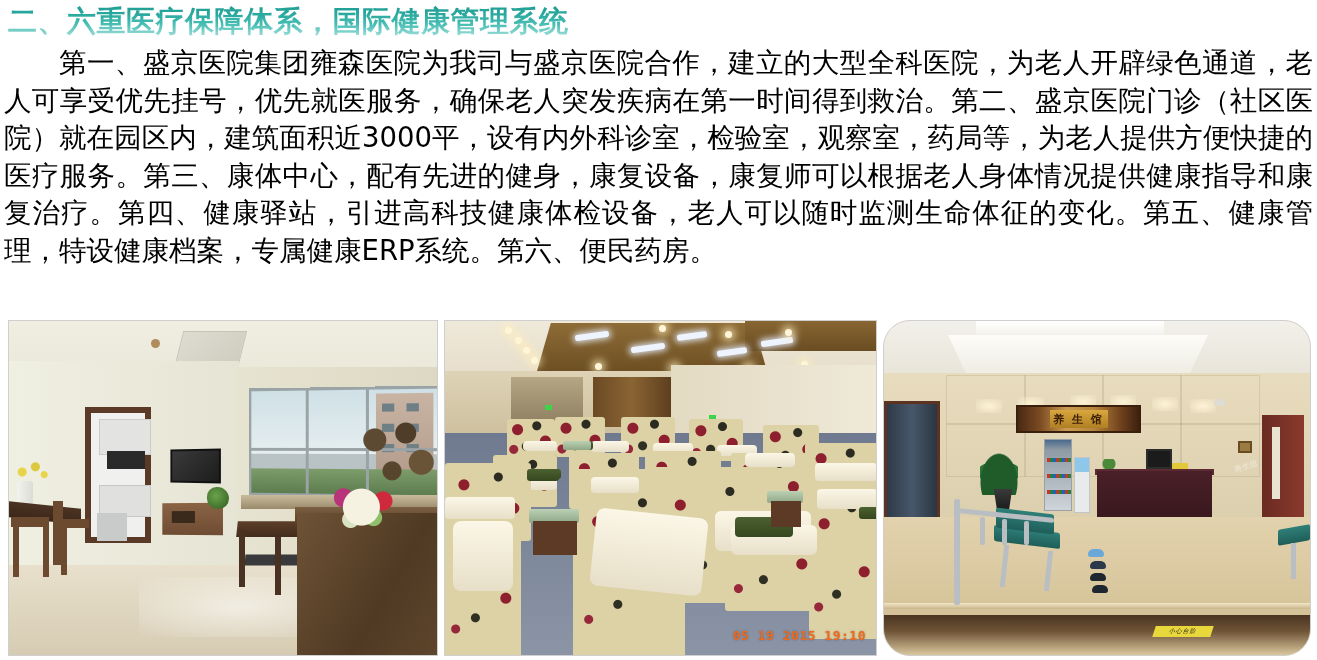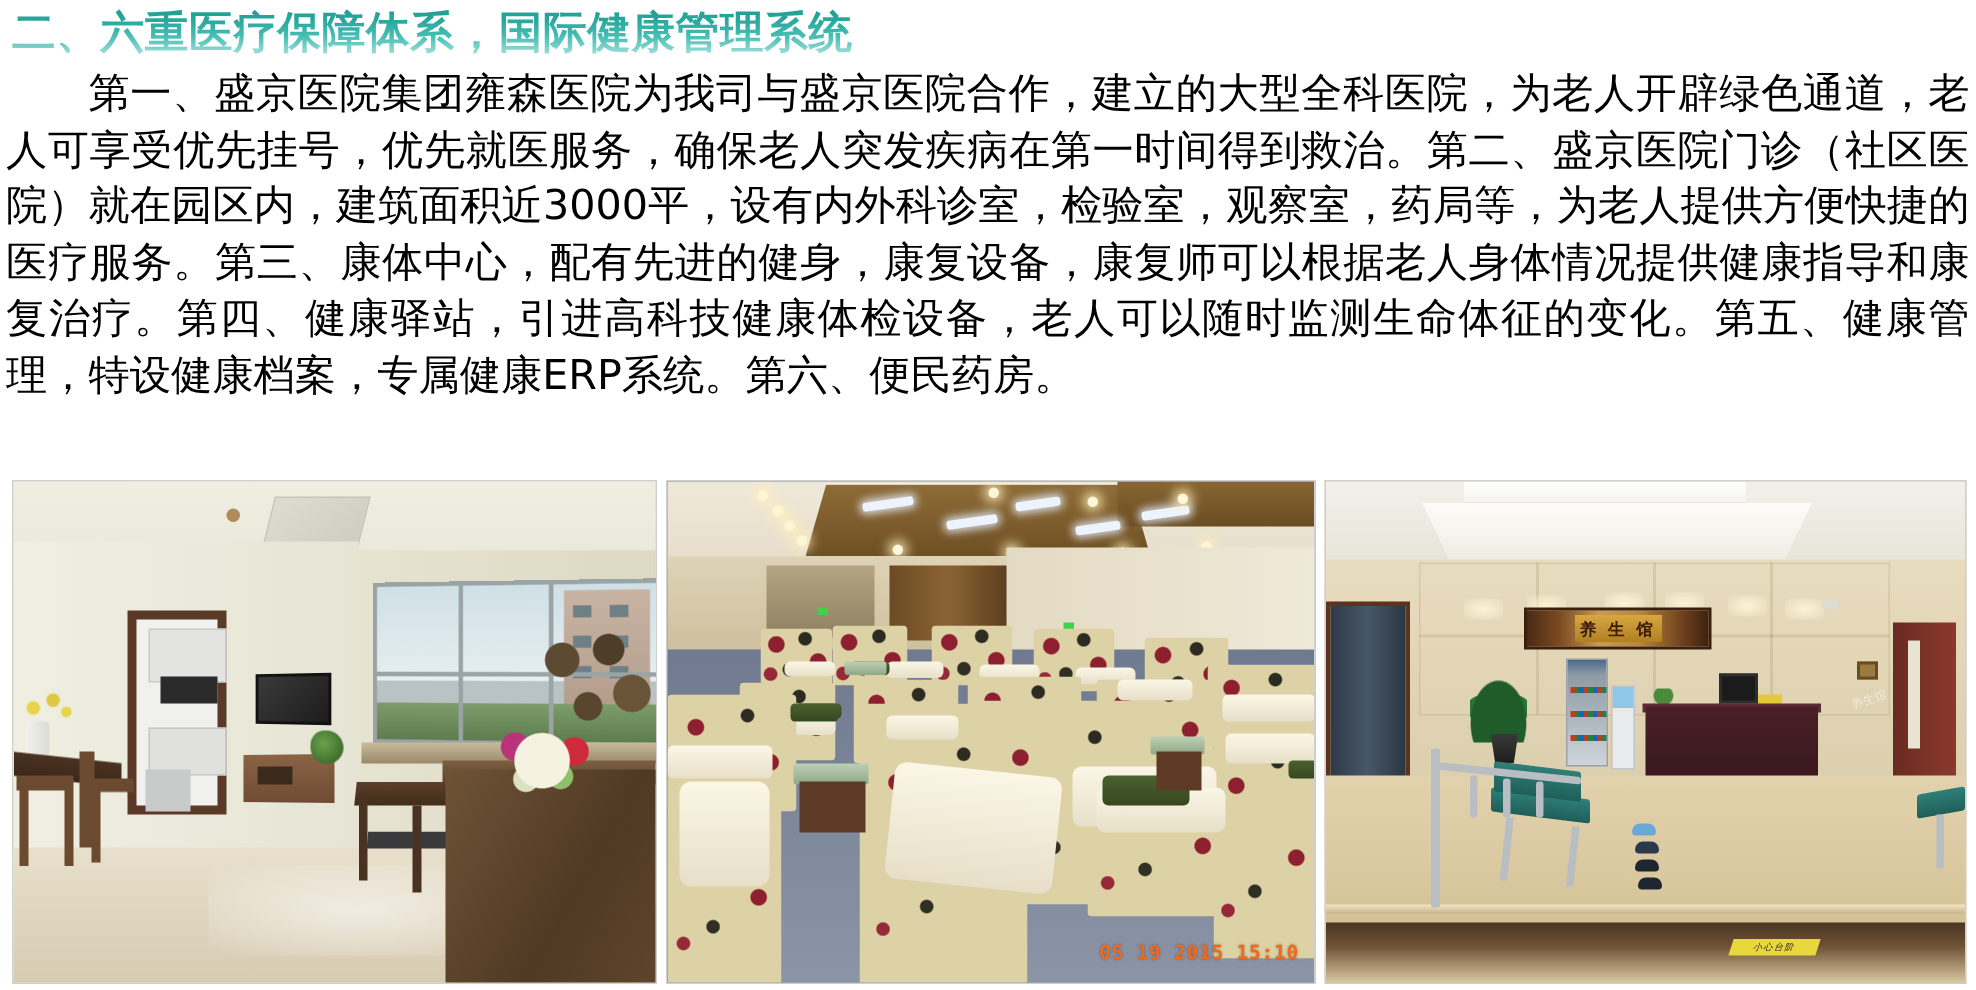--- a/index.html
+++ b/index.html
@@ -329,21 +329,21 @@
   }
   .p2-timestamp {
     position: absolute; right: 10px; bottom: 12px;
     color: #f06a1e; font-size: 13px; font-weight: bold;
     font-family: "DejaVu Sans Mono", "Liberation Mono", monospace;
     letter-spacing: 0.5px;
     text-shadow: 0 0 2px rgba(0,0,0,.35);
   }
 
   
-  .p3 { background: #e3d6b8; }
+  .p3 { background: #e3d6b8; border-radius: 27px; }
   .p3-ceiling {
     position: absolute; left: 0; top: 0; width: 100%; height: 64px;
     background: linear-gradient(to bottom,#f2f0ea,#e6e2d6);
   }
   .p3-skylight {
     position: absolute; left: 92px; top: 0px; width: 188px; height: 14px;
     background: linear-gradient(to bottom,#ffffff,#f3f2ec);
     border-bottom: 1px solid #dcd8cc;
   }
   .p3-soffit {
@@ -629,21 +629,21 @@
       <div class="p2-towel" style="left:290px;top:196px;width:58px;height:20px;border-radius:4px"></div>
       <div class="p2-towel" style="left:82px;top:148px;width:32px;height:12px"></div>
       <div class="p2-towel" style="left:414px;top:186px;width:19px;height:12px"></div>
 
       <div class="p2-sidetable" style="left:84px;top:188px;width:50px;height:14px"></div>
       <div class="p2-sidetable-base" style="left:88px;top:200px;width:44px;height:34px"></div>
       <div class="p2-sidetable" style="left:322px;top:170px;width:36px;height:12px"></div>
       <div class="p2-sidetable-base" style="left:326px;top:180px;width:30px;height:26px"></div>
       <div class="p2-sidetable" style="left:118px;top:120px;width:28px;height:9px"></div>
 
-      <div class="p2-timestamp">05 19 2015  15:10</div>
+      <div class="p2-timestamp">05 19 2015  19:10</div>
     </div>
 
     <div class="photo photo-right p3">
       <div class="p3-ceiling"></div>
       <div class="p3-skylight"></div>
       <div class="p3-soffit"></div>
 
       <div class="p3-wall"></div>
       <div class="p3-wall-tile" style="left:62px;top:54px;width:78px;height:48px"></div>
       <div class="p3-wall-tile" style="left:140px;top:54px;width:78px;height:48px"></div>

